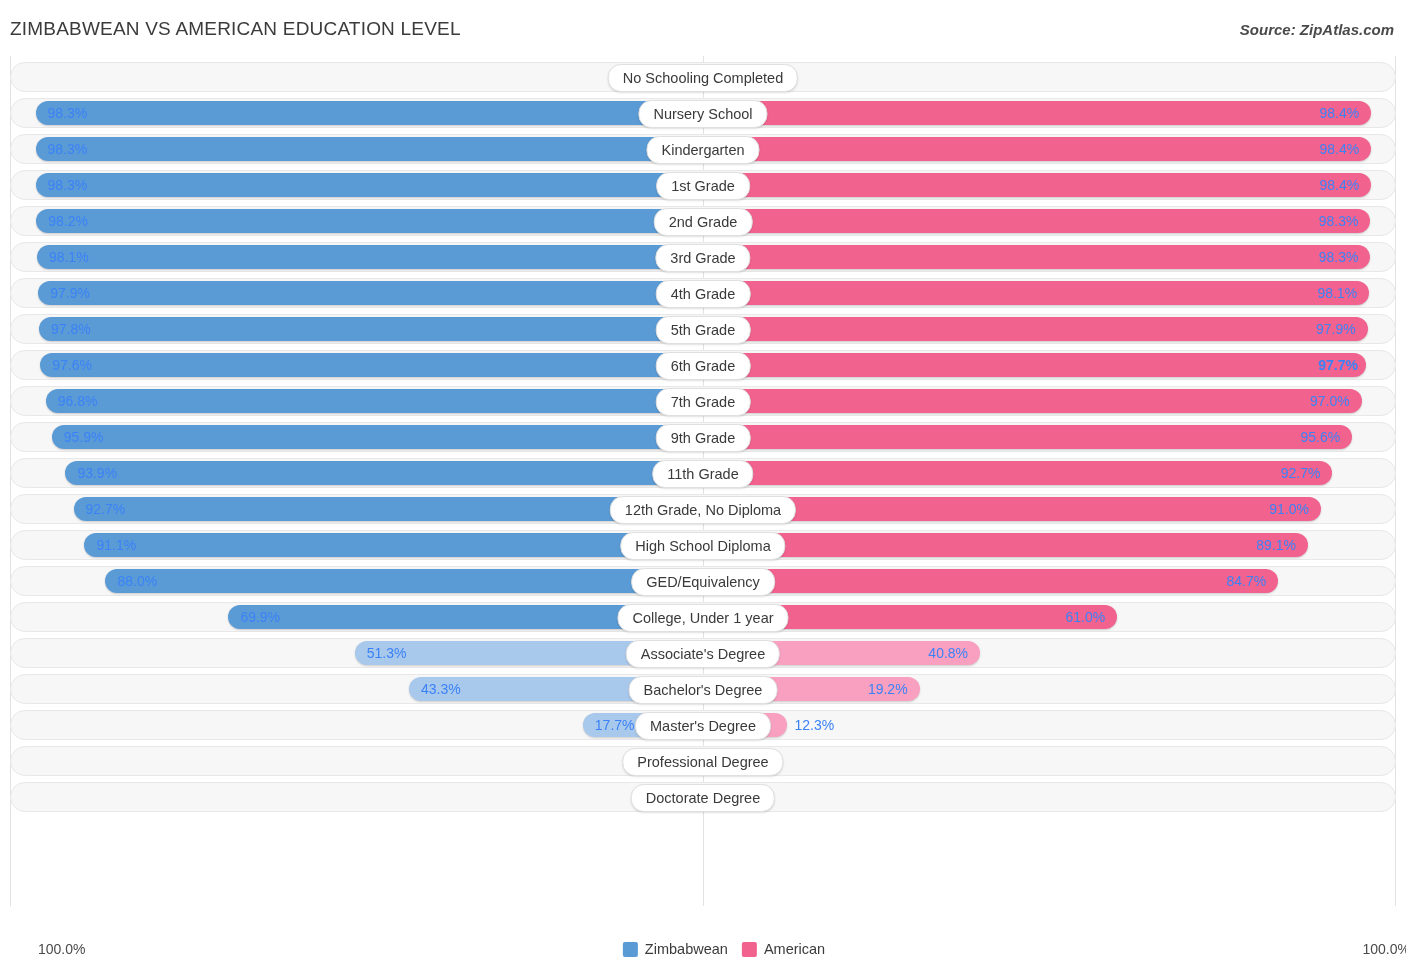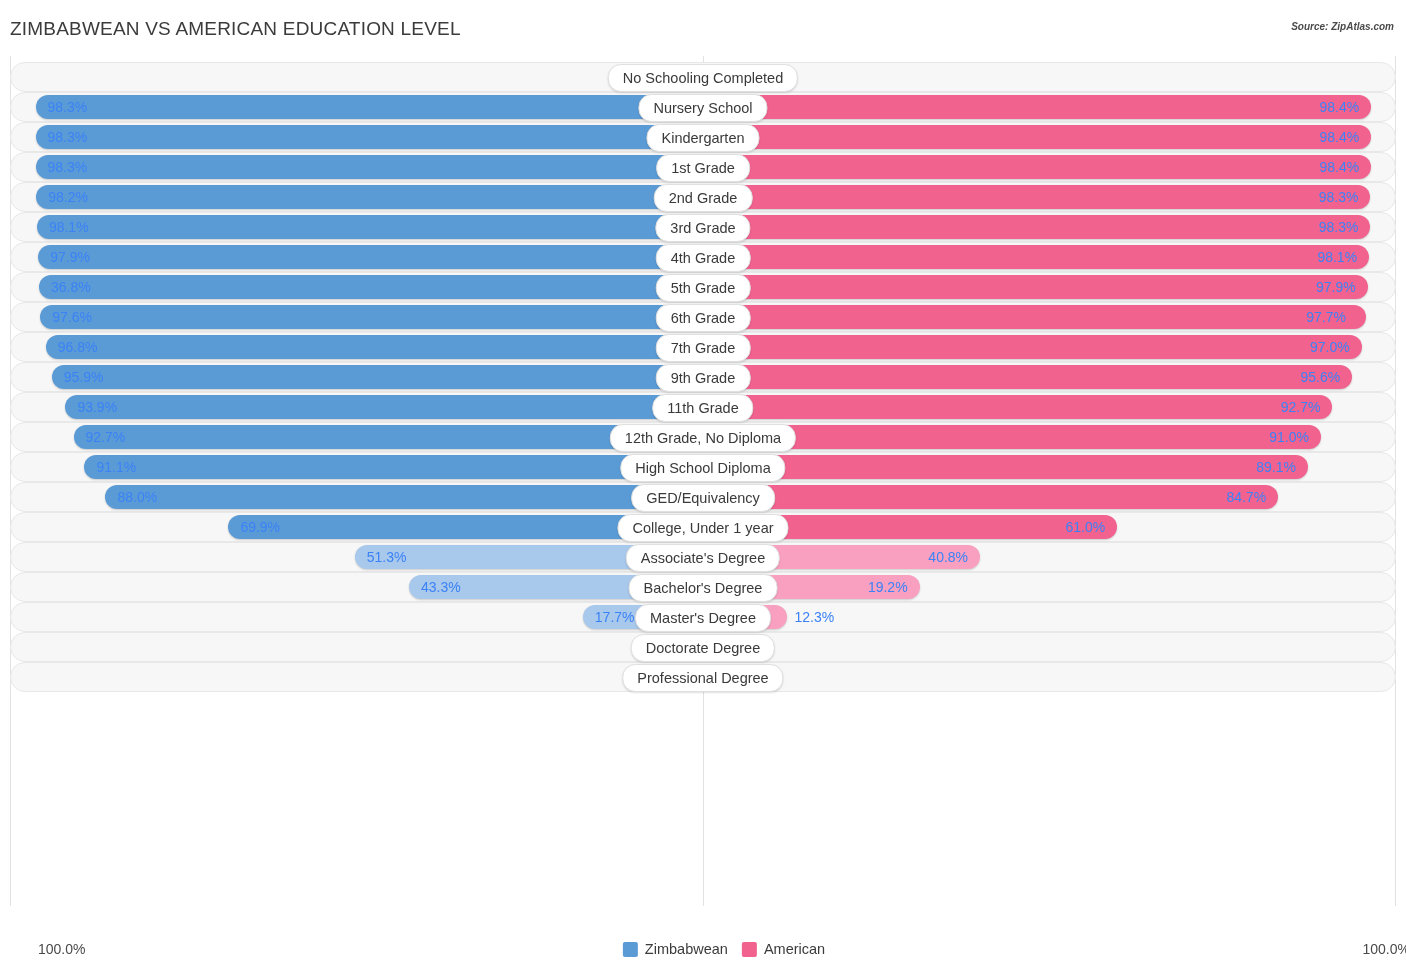--- a/index.html
+++ b/index.html
@@ -27,21 +27,21 @@
     font-size: 19px;
     letter-spacing: 0.2px;
     color: #3b3b3b;
     font-weight: 400;
     white-space: nowrap;
   }
   #source-label {
     position: absolute;
     right: 12px;
     top: 21px;
-    font-size: 10px;
+    font-size: 15px;
     font-style: italic;
     font-weight: bold;
     color: #4a4a4a;
     white-space: nowrap;
   }
 
   
   #plot {
     position: absolute;
     left: 0;
@@ -58,21 +58,21 @@
   }
 
   #rows {
     position: absolute;
     left: 0; right: 0; top: 6px;
   }
 
   .row {
     position: relative;
     height: 30px;
-    margin-bottom: 0;
+    margin-bottom: 6px;
   }
   .track {
     position: absolute;
     left: 10px;
     right: 10px;
     top: 0;
     height: 30px;
     background: #f7f7f7;
     border: 1px solid #e8e8e8;
     border-radius: 15px;
@@ -234,30 +234,30 @@
         <div class="bar left" style="width: 664.741px; background: rgb(91, 155, 213);"></div>
         <div class="bar right" style="width: 666.099px; background: rgb(242, 98, 143);"></div>
         <div class="val left inside" style="right: auto; left: 50.259px; width: auto; transform: translateX(0px);">97.9%</div>
         <div class="val right inside" style="left: auto; right: 48.901px;">98.1%</div>
         <div class="pill">4th Grade</div>
       </div>
       <div class="row">
         <div class="track"></div>
         <div class="bar left" style="width: 664.062px; background: rgb(91, 155, 213);"></div>
         <div class="bar right" style="width: 664.741px; background: rgb(242, 98, 143);"></div>
-        <div class="val left inside" style="right: auto; left: 50.938px; width: auto; transform: translateX(0px);">36.8%</div>
+        <div class="val left inside" style="right: auto; left: 50.938px; width: auto; transform: translateX(0px);">97.8%</div>
         <div class="val right inside" style="left: auto; right: 50.259px;">97.9%</div>
         <div class="pill">5th Grade</div>
       </div>
       <div class="row">
         <div class="track"></div>
         <div class="bar left" style="width: 662.704px; background: rgb(91, 155, 213);"></div>
         <div class="bar right" style="width: 663.383px; background: rgb(242, 98, 143);"></div>
         <div class="val left inside" style="right: auto; left: 52.296px; width: auto; transform: translateX(0px);">97.6%</div>
-        <div class="val right inside" style="left: auto; right: 60px;">97.7%</div>
+        <div class="val right inside" style="left: auto; right: 48px; font-weight: bold;">97.7%</div>
         <div class="pill">6th Grade</div>
       </div>
       <div class="row">
         <div class="track"></div>
         <div class="bar left" style="width: 657.272px; background: rgb(91, 155, 213);"></div>
         <div class="bar right" style="width: 658.63px; background: rgb(242, 98, 143);"></div>
         <div class="val left inside" style="right: auto; left: 57.728px; width: auto; transform: translateX(0px);">96.8%</div>
         <div class="val right inside" style="left: auto; right: 56.37px;">97.0%</div>
         <div class="pill">7th Grade</div>
       </div>
@@ -328,33 +328,33 @@
       <div class="row">
         <div class="track"></div>
         <div class="bar left" style="width: 120.183px; background: rgb(168, 200, 236);"></div>
         <div class="bar right" style="width: 83.517px; background: rgb(249, 160, 192);"></div>
         <div class="val left inside" style="right: auto; left: 594.817px; width: auto; transform: translateX(0px);">17.7%</div>
         <div class="val right outside" style="right: auto; left: 794.517px;">12.3%</div>
         <div class="pill">Master's Degree</div>
       </div>
       <div class="row">
         <div class="track"></div>
+        <div class="bar left" style="width: 35.308px; background: rgb(168, 200, 236);"></div>
+        <div class="bar right" style="width: 24.444px; background: rgb(249, 160, 192);"></div>
+        <div class="val left outside" style="left: auto; right: 746.308px;">5.2%</div>
+        <div class="val right outside" style="right: auto; left: 735.444px;">3.6%</div>
+        <div class="pill">Professional Degree</div>
+      </div>
+      <div class="row">
+        <div class="track"></div>
         <div class="bar left" style="width: 15.617px; background: rgb(168, 200, 236);"></div>
         <div class="bar right" style="width: 12px; background: rgb(249, 160, 192);"></div>
         <div class="val left outside" style="left: auto; right: 726.617px;">2.3%</div>
         <div class="val right outside" style="right: auto; left: 723px;">1.5%</div>
         <div class="pill">Doctorate Degree</div>
-      </div>
-      <div class="row">
-        <div class="track"></div>
-        <div class="bar left" style="width: 35.308px; background: rgb(168, 200, 236);"></div>
-        <div class="bar right" style="width: 24.444px; background: rgb(249, 160, 192);"></div>
-        <div class="val left outside" style="left: auto; right: 746.308px;">5.2%</div>
-        <div class="val right outside" style="right: auto; left: 735.444px;">3.6%</div>
-        <div class="pill">Professional Degree</div>
       </div>
     </div>
 </div>
 
 <div id="footer">
   <div class="axis-max" id="axis-min-left">100.0%</div>
   <div id="legend">
     <div class="legend-item">
       <span class="swatch" style="background: rgb(91, 155, 213);"></span>
       <span class="legend-text">Zimbabwean</span>

